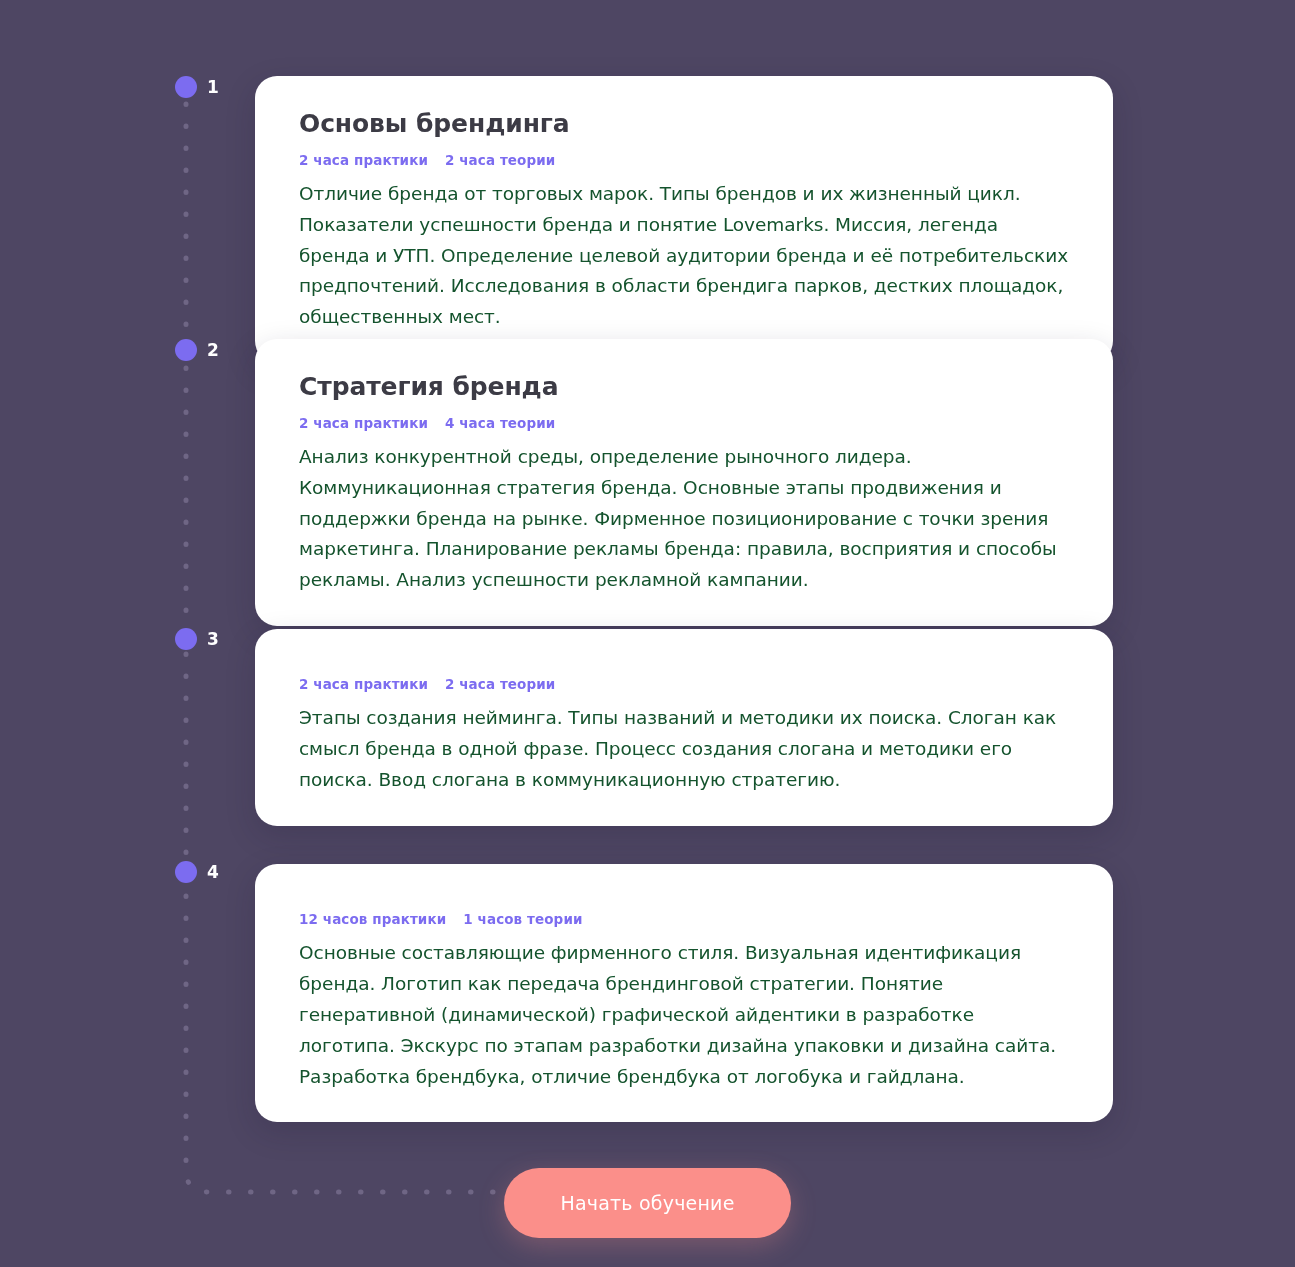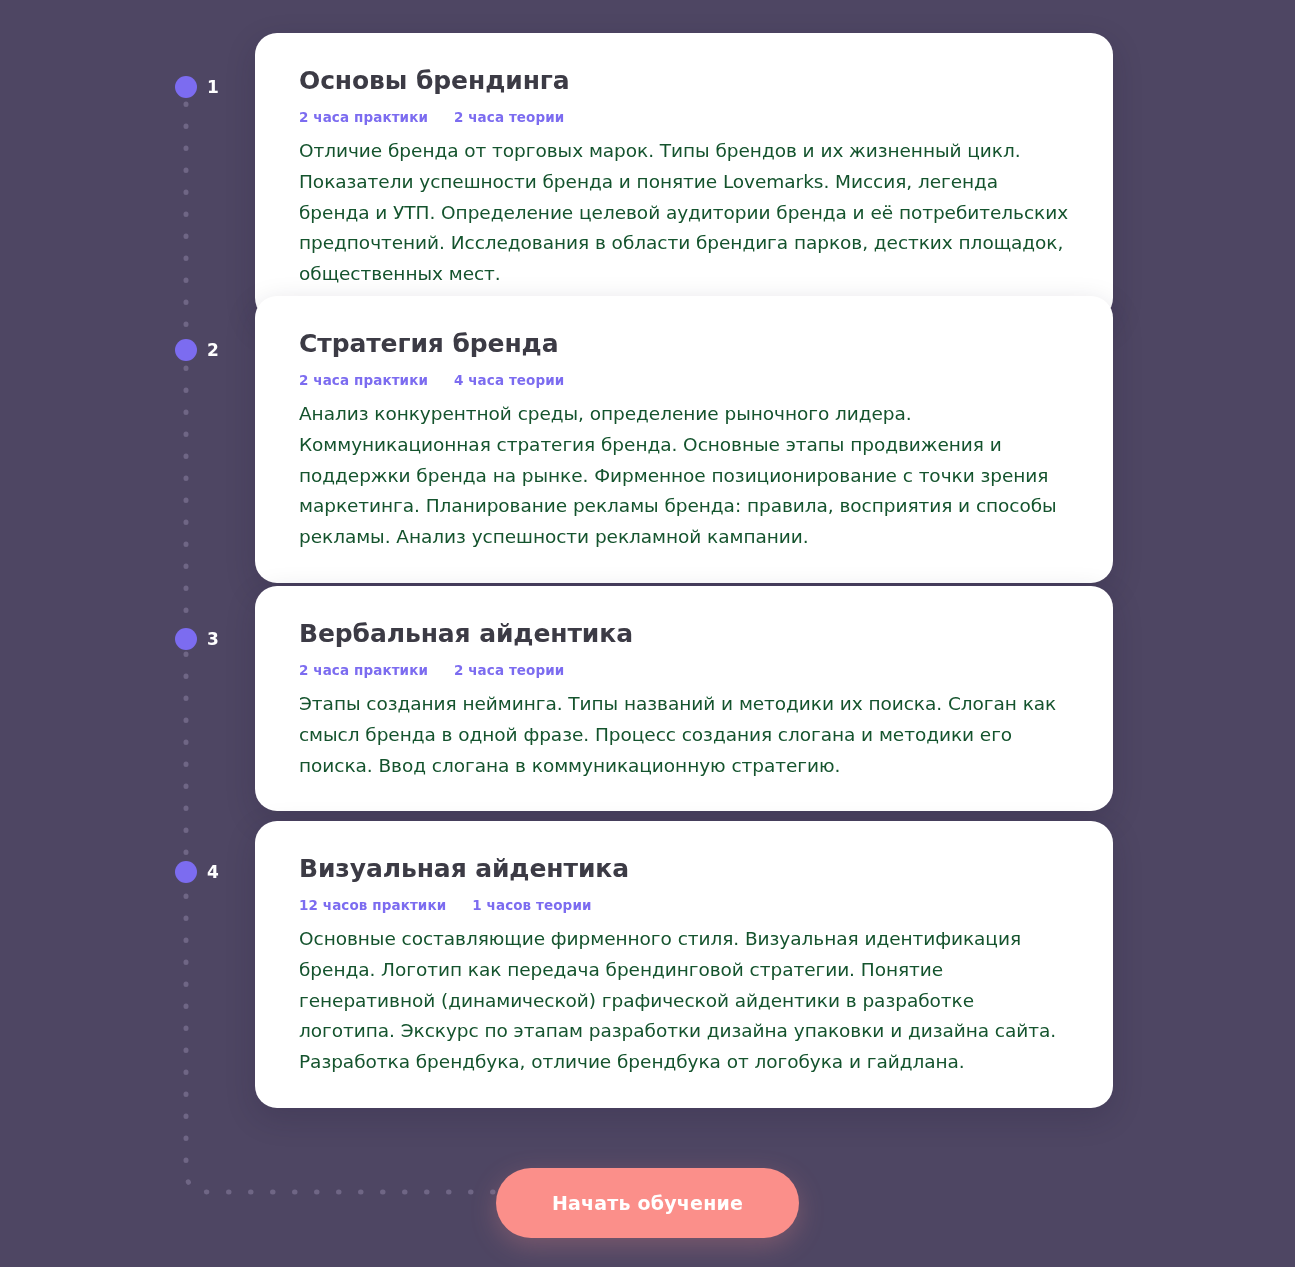--- a/index.html
+++ b/index.html
@@ -54,34 +54,35 @@
 
   
   .card {
     position: absolute;
     left: 255px;
     width: 858px;
     background: #ffffff;
     border-radius: 22px;
     padding: 34px 42px 30px 44px;
     box-shadow: 0 10px 30px rgba(30, 24, 50, 0.18);
+    margin-top: 43px;
   }
 
   .card-title {
     color: #3c3b45;
     font-size: 25px;
     font-weight: 700;
     line-height: 1.15;
     letter-spacing: -0.1px;
   }
 
   .card-meta {
     margin-top: 13px;
     display: flex;
-    gap: 26px;
+    gap: 17px;
   }
   .meta-item {
     color: #7c6cf0;
     font-size: 13.5px;
     font-weight: 700;
     letter-spacing: 0.1px;
     white-space: nowrap;
   }
 
   .card-desc {
@@ -104,21 +105,21 @@
   }
   .cta-button {
     background: #fb8f8a;
     color: #ffffff;
     border: none;
     border-radius: 40px;
     height: 70px;
     padding: 12px 56px;
     font-family: "DejaVu Sans", "Liberation Sans", sans-serif;
     font-size: 19px;
-    font-weight: 700;
+    font-weight: 400;
     letter-spacing: 0.2px;
     cursor: pointer;
     box-shadow: 0 8px 26px rgba(251, 143, 138, 0.26);
   }
 </style>
 </head>
 <body>
 
 <div id="page">
 
@@ -155,30 +156,28 @@
   <div class="card" style="top:296px;">
     <div class="card-title">Стратегия бренда</div>
     <div class="card-meta">
       <span class="meta-item">2 часа практики</span>
       <span class="meta-item">4 часа теории</span>
     </div>
     <div class="card-desc">Анализ конкурентной среды, определение рыночного лидера. Коммуникационная стратегия бренда. Основные этапы продвижения и поддержки бренда на рынке. Фирменное позиционирование с точки зрения маркетинга. Планирование рекламы бренда: правила, восприятия и способы рекламы. Анализ успешности рекламной кампании.</div>
   </div>
 
   <div class="card" style="top:586px;">
-    <div class="card-title">Вербальная айдентика</div>
     <div class="card-meta">
       <span class="meta-item">2 часа практики</span>
       <span class="meta-item">2 часа теории</span>
     </div>
     <div class="card-desc">Этапы создания нейминга. Типы названий и методики их поиска. Слоган как смысл бренда в одной фразе. Процесс создания слогана и методики его поиска. Ввод слогана в коммуникационную стратегию.</div>
   </div>
 
   <div class="card" style="top:821px;">
-    <div class="card-title">Визуальная айдентика</div>
     <div class="card-meta">
       <span class="meta-item">12 часов практики</span>
       <span class="meta-item">1 часов теории</span>
     </div>
     <div class="card-desc">Основные составляющие фирменного стиля. Визуальная идентификация бренда. Логотип как передача брендинговой стратегии. Понятие генеративной (динамической) графической айдентики в разработке логотипа. Экскурс по этапам разработки дизайна упаковки и дизайна сайта. Разработка брендбука, отличие брендбука от логобука и гайдлана.</div>
   </div>
 
   <div class="cta-wrap">
     <button class="cta-button">Начать обучение</button>
   </div>

